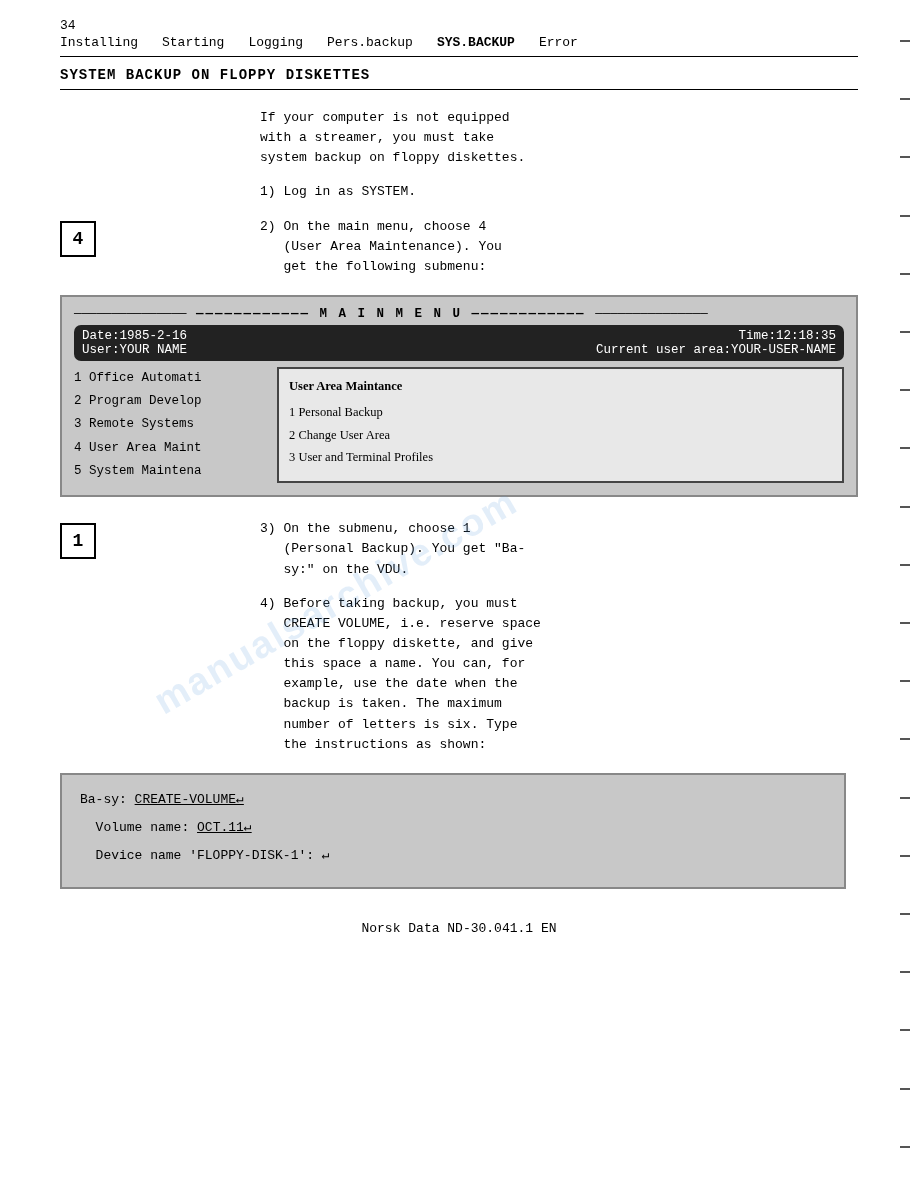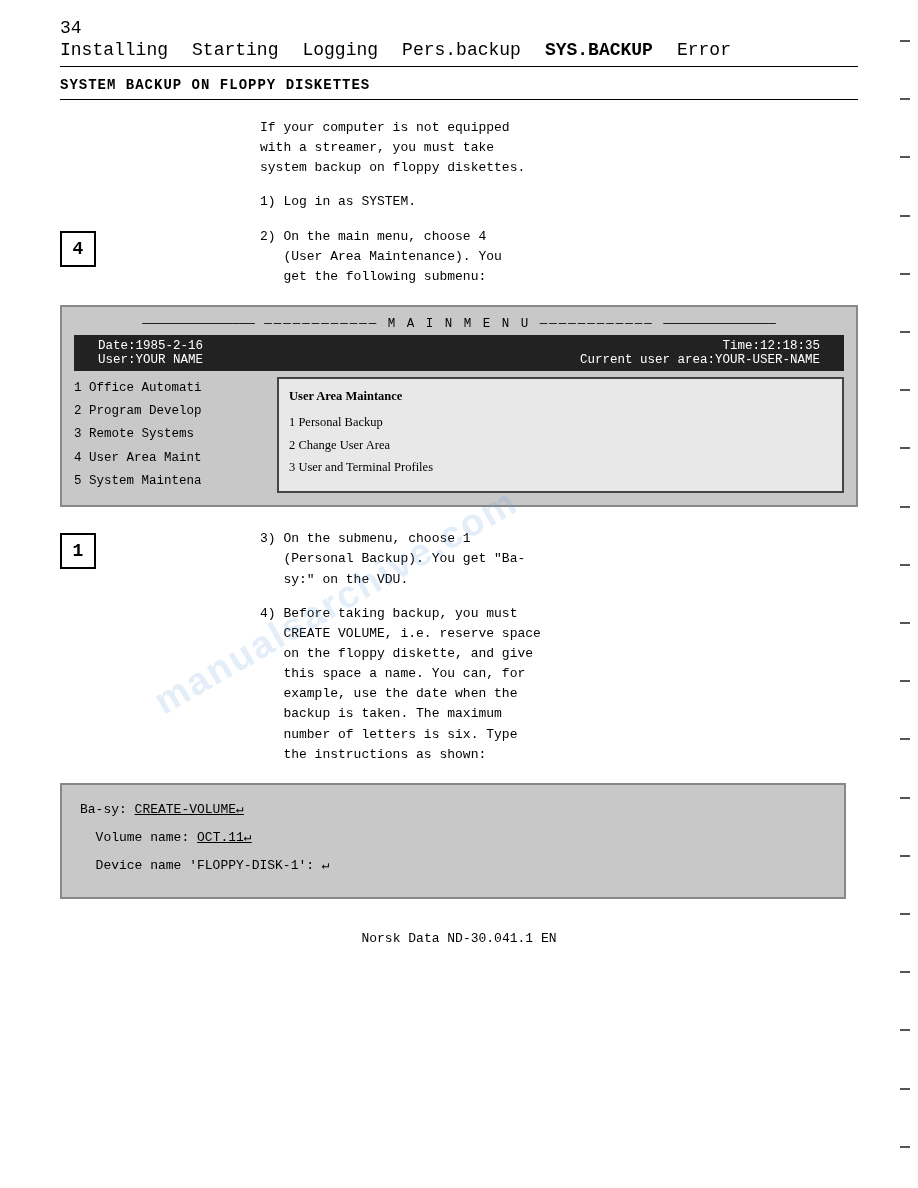--- a/index.html
+++ b/index.html
@@ -14,21 +14,21 @@
     }
     .page {
       padding: 18px 60px 40px 60px;
       position: relative;
     }
     .header-line {
       display: flex;
       gap: 24px;
       align-items: baseline;
       margin-bottom: 2px;
-      font-size: 18px;
+      font-size: 13px;
     }
     .header-line .page-num { font-weight: normal; }
     .divider-line {
       border: none;
       border-top: 1px solid #000;
       margin: 6px 0 10px 0;
     }
     .section-title {
       font-size: 14px;
       font-weight: bold;
@@ -68,40 +68,40 @@
     }
     .menu-screen {
       background: #c8c8c8;
       border: 2px solid #888;
       padding: 10px 12px 12px 12px;
       margin: 18px 0 22px 0;
       font-family: 'Courier New', Courier, monospace;
       font-size: 12.5px;
     }
     .menu-title-bar {
-      text-align: center;
-      font-weight: normal;
+      font-weight: bold;
       letter-spacing: 2px;
       margin-bottom: 4px;
       position: relative;
     }
     .menu-title-bar::before,
     .menu-title-bar::after {
       content: '———————————————';
       font-weight: normal;
       letter-spacing: 0;
     }
     .menu-header {
       background: #222;
       color: #fff;
       display: flex;
       justify-content: space-between;
-      padding: 4px 24px;
+      padding: 4px 8px;
       margin-bottom: 6px;
       font-size: 12.5px;
+      border-radius: 7px;
     }
     .menu-body {
       display: flex;
       gap: 3px;
     }
     .menu-left {
       width: 200px;
       flex-shrink: 0;
       font-size: 12.5px;
       line-height: 1.7;

